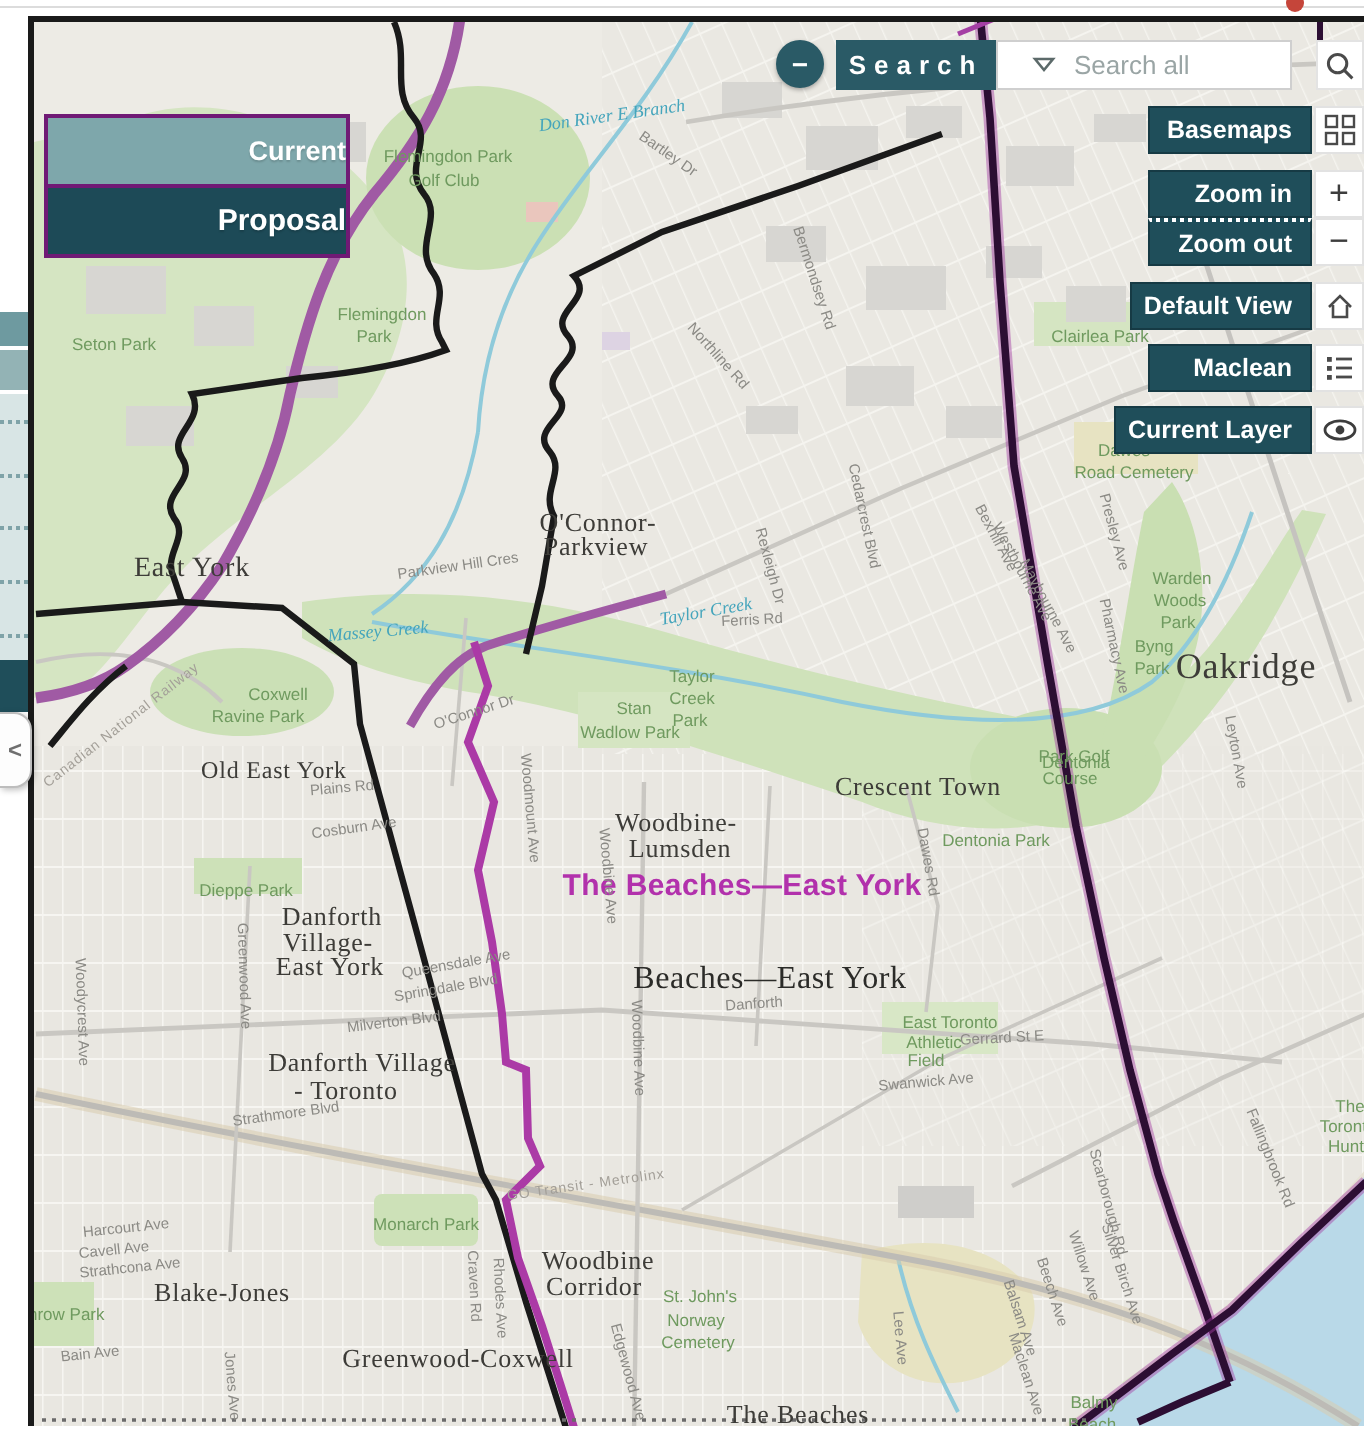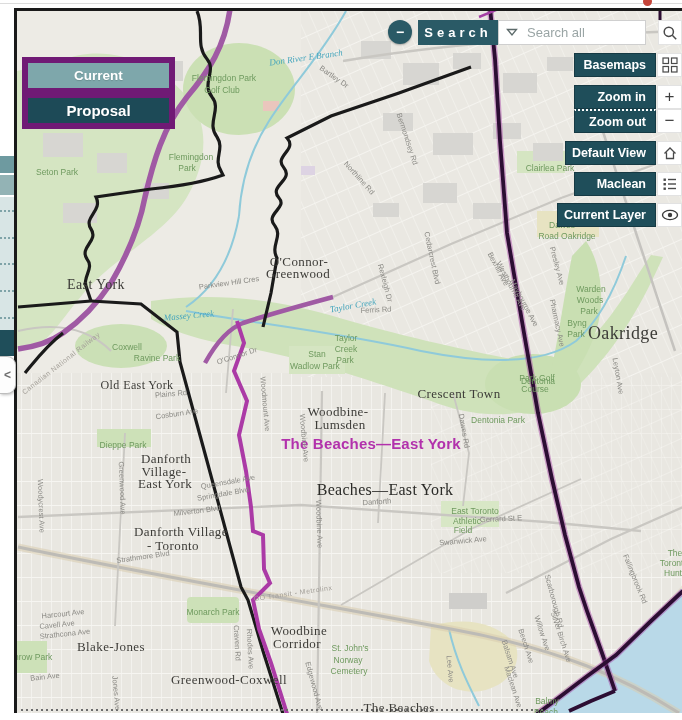--- a/index.html
+++ b/index.html
@@ -33,30 +33,30 @@
 
   
   #search-collapse{position:absolute;left:388px;top:20px;width:24px;height:24px;border-radius:50%;
     background:#2a5a66;color:#fff;display:flex;align-items:center;justify-content:center;
     font-size:14px;font-weight:bold;z-index:35;box-shadow:0 1px 2px rgba(0,0,0,.3);cursor:pointer;}
   #search-plate{position:absolute;left:418px;top:20px;width:80px;height:25px;background:#2a5a66;
     color:#fff;display:flex;align-items:center;justify-content:center;font-size:13px;font-weight:bold;
     letter-spacing:4px;z-index:34;}
   #search-box{position:absolute;left:498px;top:20px;width:148px;height:25px;background:#fff;
     border:1px solid #cfcfcf;box-sizing:border-box;display:flex;align-items:center;gap:7px;
-    padding:0 7px;z-index:34;}
+    padding:0 17px;z-index:34;}
   #search-box input{border:none;outline:none;flex:1;font-size:13px;color:#444;min-width:0;
     font-family:"Liberation Sans",sans-serif;}
   #search-box input::placeholder{color:#9aa5a5;}
   #search-go{position:absolute;left:658px;top:20px;width:24px;height:25px;background:#fff;
     border:1px solid #e3e3e3;box-sizing:border-box;display:flex;align-items:center;justify-content:center;z-index:34;cursor:pointer;}
 
   
-  .vbtn{position:absolute;left:22px;width:153px;height:37px;box-sizing:border-box;border:6px solid #701a75;
-    display:flex;align-items:center;justify-content:center;color:#fff;font-weight:bold;z-index:30;cursor:pointer;
+  .vbtn{position:absolute;left:22px;width:153px;height:37px;box-sizing:border-box;border:2px solid #701a75;
+    display:flex;align-items:center;justify-content:flex-end;color:#fff;font-weight:bold;z-index:30;cursor:pointer;
     text-shadow:0 1px 1px rgba(0,0,0,.15);}
   .vbtn.light{background:#7ea7ab;font-size:13.5px;}
   .vbtn.dark{background:#1d4a57;font-size:15px;}
 
   
   .plate{position:absolute;height:24px;background:#1f4e5a;border:1px solid #163a44;box-sizing:border-box;
     color:#fff;font-weight:bold;font-size:12.5px;display:flex;align-items:center;justify-content:flex-end;
     padding-right:9px;z-index:30;cursor:pointer;}
   .icz{position:absolute;left:657px;width:25px;height:24px;background:#fff;border:1px solid #e2e2e2;
     box-sizing:border-box;display:flex;align-items:center;justify-content:center;z-index:30;cursor:pointer;
@@ -194,21 +194,21 @@
           <path d="M478,16 L512,2" fill="none" stroke="#a43fa4" stroke-width="2.5"></path>
           <path d="M659,0 L659,34" fill="none" stroke="#2c0e33" stroke-width="3"></path>
         </g>
 
         <path d="M20,709 H545" fill="none" stroke="#6b6b6b" stroke-width="1.8" stroke-dasharray="2,3"></path>
       </svg>
       <div id="label-layer">
           <div class="lb nb" style="left: 95px; top: 284px; font-size: 14px; transform: translate(-50%, -50%);">East York</div>
           <div class="lb nb" style="left: 136px; top: 384px; font-size: 12px; transform: translate(-50%, -50%);">Old East York</div>
           <div class="lb nb" style="left: 298px; top: 260px; transform: translate(-50%, -50%);">O'Connor-</div>
-          <div class="lb nb" style="left: 297px; top: 272px; transform: translate(-50%, -50%);">Greenwood</div>
+          <div class="lb nb" style="left: 297px; top: 272px; transform: translate(-50%, -50%);">Parkview</div>
           <div class="lb nb" style="left: 337px; top: 410px; transform: translate(-50%, -50%);">Woodbine-</div>
           <div class="lb nb" style="left: 339px; top: 423px; transform: translate(-50%, -50%);">Lumsden</div>
           <div class="lb nb" style="left: 458px; top: 392px; transform: translate(-50%, -50%);">Crescent Town</div>
           <div class="lb nb" style="left: 165px; top: 457px; transform: translate(-50%, -50%);">Danforth</div>
           <div class="lb nb" style="left: 163px; top: 470px; transform: translate(-50%, -50%);">Village-</div>
           <div class="lb nb" style="left: 164px; top: 482px; transform: translate(-50%, -50%);">East York</div>
           <div class="lb nb" style="left: 180px; top: 530px; transform: translate(-50%, -50%);">Danforth Village</div>
           <div class="lb nb" style="left: 172px; top: 544px; transform: translate(-50%, -50%);">- Toronto</div>
           <div class="lb nb" style="left: 110px; top: 645px; transform: translate(-50%, -50%);">Blake-Jones</div>
           <div class="lb nb" style="left: 228px; top: 678px; transform: translate(-50%, -50%);">Greenwood-Coxwell</div>
@@ -216,42 +216,42 @@
           <div class="lb nb" style="left: 296px; top: 642px; transform: translate(-50%, -50%);">Corridor</div>
           <div class="lb nb" style="left: 398px; top: 706px; font-size: 13px; transform: translate(-50%, -50%);">The Beaches</div>
           <div class="lb nb" style="left: 622px; top: 332px; font-size: 18px; transform: translate(-50%, -50%);">Oakridge</div>
           <div class="lb big" style="left: 384px; top: 489px; transform: translate(-50%, -50%);">Beaches—East York</div>
           <div class="lb ward" style="left: 370px; top: 442px; transform: translate(-50%, -50%);">The Beaches—East York</div>
           <div class="lb park" style="left: 223px; top: 77px; transform: translate(-50%, -50%);">Flemingdon Park</div>
           <div class="lb park" style="left: 221px; top: 89px; transform: translate(-50%, -50%);">Golf Club</div>
           <div class="lb park" style="left: 190px; top: 156px; transform: translate(-50%, -50%);">Flemingdon</div>
           <div class="lb park" style="left: 186px; top: 167px; transform: translate(-50%, -50%);">Park</div>
           <div class="lb park" style="left: 56px; top: 171px; transform: translate(-50%, -50%);">Seton Park</div>
-          <div class="lb park" style="left: 126px; top: 346px; transform: translate(-50%, -50%);">Coxwell</div>
-          <div class="lb park" style="left: 128px; top: 357px; transform: translate(-50%, -50%); margin-left: 28px;">Ravine Park</div>
+          <div class="lb park" style="left: 138px; top: 346px; transform: translate(-50%, -50%);">Coxwell</div>
+          <div class="lb park" style="left: 128px; top: 357px; transform: translate(-50%, -50%);">Ravine Park</div>
           <div class="lb park" style="left: 345px; top: 337px; transform: translate(-50%, -50%);">Taylor</div>
           <div class="lb park" style="left: 345px; top: 348px; transform: translate(-50%, -50%);">Creek</div>
           <div class="lb park" style="left: 344px; top: 359px; transform: translate(-50%, -50%);">Park</div>
           <div class="lb park" style="left: 316px; top: 353px; transform: translate(-50%, -50%);">Stan</div>
           <div class="lb park" style="left: 314px; top: 365px; transform: translate(-50%, -50%);">Wadlow Park</div>
           <div class="lb park" style="left: 122px; top: 444px; transform: translate(-50%, -50%);">Dieppe Park</div>
           <div class="lb park" style="left: 212px; top: 611px; transform: translate(-50%, -50%);">Monarch Park</div>
           <div class="lb park" style="left: 26px; top: 656px; transform: translate(-50%, -50%);">Withrow Park</div>
           <div class="lb park" style="left: 537px; top: 380px; transform: translate(-50%, -50%);">Dentonia</div>
           <div class="lb park" style="left: 536px; top: 377px; transform: translate(-50%, -50%);">Park Golf</div>
           <div class="lb park" style="left: 534px; top: 388px; transform: translate(-50%, -50%);">Course</div>
           <div class="lb park" style="left: 497px; top: 419px; transform: translate(-50%, -50%);">Dentonia Park</div>
           <div class="lb park" style="left: 590px; top: 288px; transform: translate(-50%, -50%);">Warden</div>
           <div class="lb park" style="left: 589px; top: 299px; transform: translate(-50%, -50%);">Woods</div>
           <div class="lb park" style="left: 588px; top: 310px; transform: translate(-50%, -50%);">Park</div>
           <div class="lb park" style="left: 576px; top: 322px; transform: translate(-50%, -50%);">Byng</div>
           <div class="lb park" style="left: 575px; top: 333px; transform: translate(-50%, -50%);">Park</div>
           <div class="lb park" style="left: 549px; top: 167px; transform: translate(-50%, -50%);">Clairlea Park</div>
           <div class="lb park" style="left: 561px; top: 224px; transform: translate(-50%, -50%);">Dawes</div>
-          <div class="lb park" style="left: 566px; top: 235px; transform: translate(-50%, -50%);">Road Oakridge</div>
+          <div class="lb park" style="left: 566px; top: 235px; transform: translate(-50%, -50%);">Road Cemetery</div>
           <div class="lb park" style="left: 349px; top: 647px; transform: translate(-50%, -50%);">St. John's</div>
           <div class="lb park" style="left: 347px; top: 659px; transform: translate(-50%, -50%);">Norway</div>
           <div class="lb park" style="left: 348px; top: 670px; transform: translate(-50%, -50%);">Cemetery</div>
           <div class="lb park" style="left: 474px; top: 510px; transform: translate(-50%, -50%);">East Toronto</div>
           <div class="lb park" style="left: 466px; top: 520px; transform: translate(-50%, -50%);">Athletic</div>
           <div class="lb park" style="left: 462px; top: 529px; transform: translate(-50%, -50%);">Field</div>
           <div class="lb park" style="left: 546px; top: 700px; transform: translate(-50%, -50%);">Balmy</div>
           <div class="lb park" style="left: 545px; top: 711px; transform: translate(-50%, -50%);">Beach</div>
           <div class="lb park" style="left: 674px; top: 552px; transform: translate(-50%, -50%);">The</div>
           <div class="lb park" style="left: 673px; top: 562px; transform: translate(-50%, -50%);">Toronto</div>

